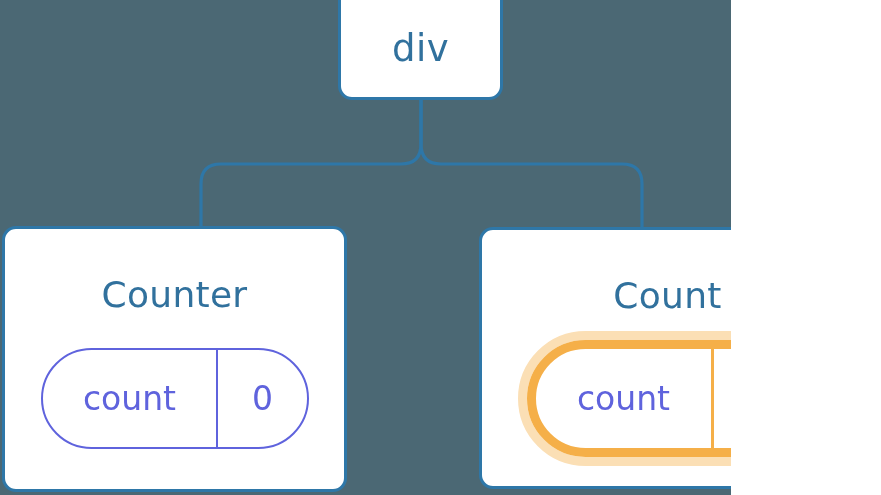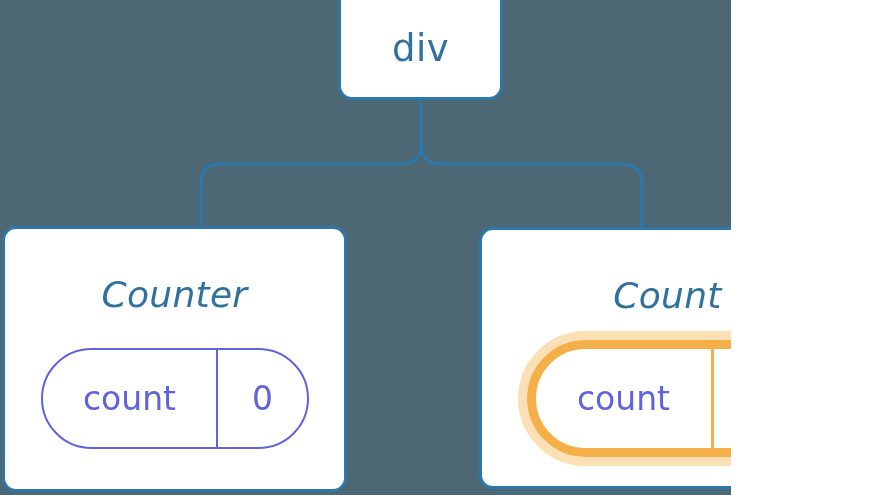--- a/index.html
+++ b/index.html
@@ -72,21 +72,20 @@
   }
   .card-title {
     position: absolute;
     left: 0;
     right: 0;
     text-align: center;
     font-size: 36px;
     color: #31719d;
     letter-spacing: 0.3px;
     line-height: 1;
-    font-style: italic;
   }
   .card-left .card-title { top: 48px; }
   .card-right .card-title { top: 48px; }
 
   
   .pill {
     position: absolute;
     box-sizing: border-box;
     display: flex;
     align-items: stretch;

